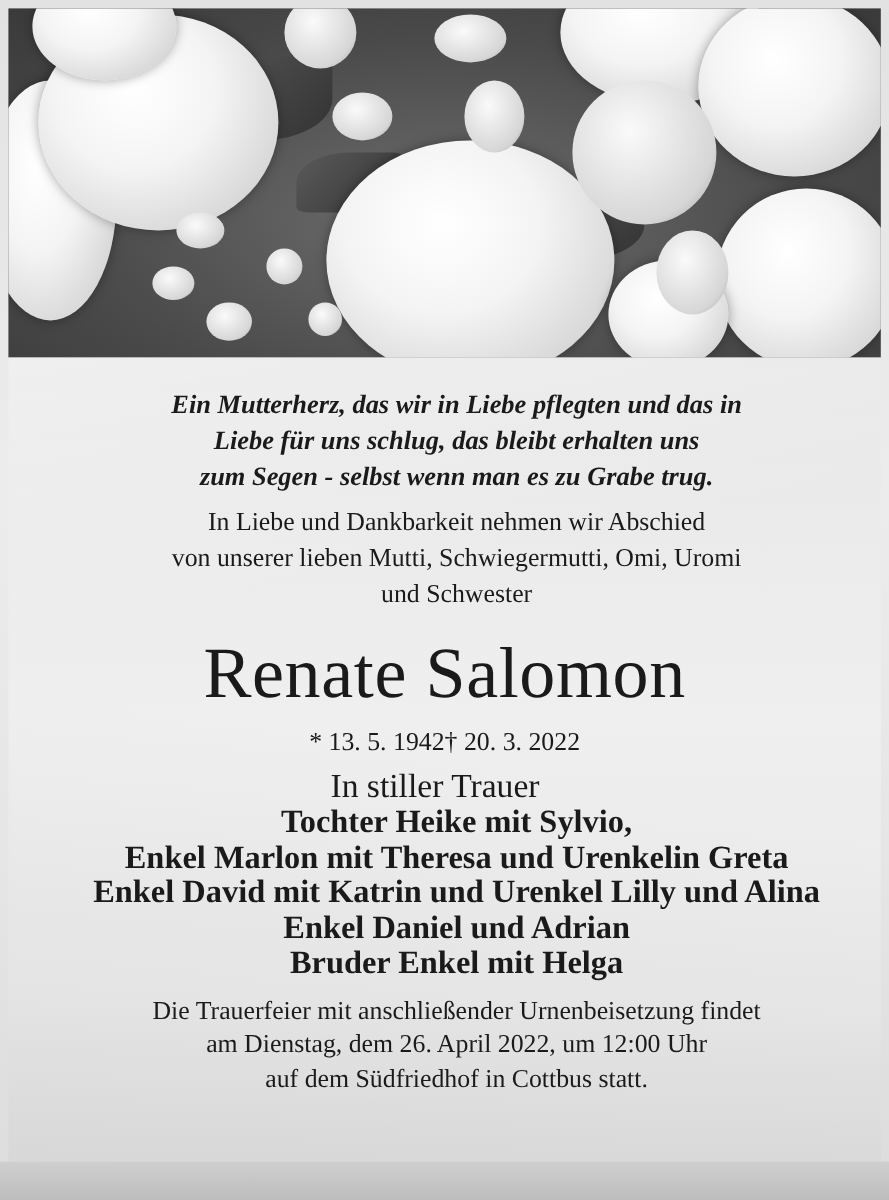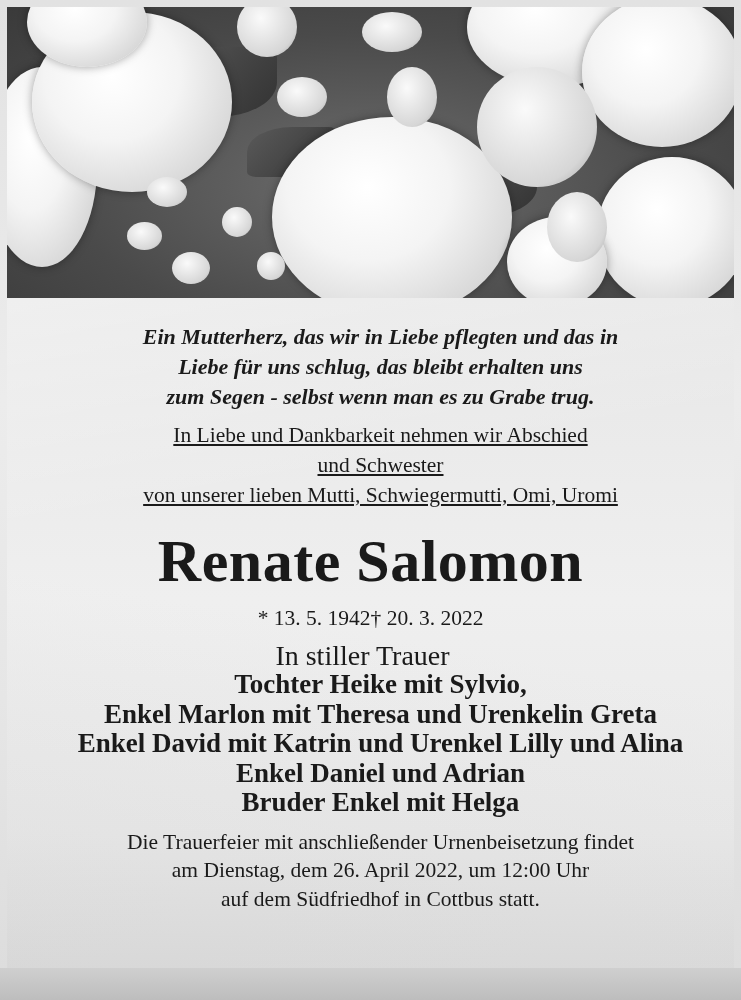--- a/index.html
+++ b/index.html
@@ -48,24 +48,24 @@
     .content {
       position: absolute; left: 0; top: 322px; width: 741px;
       text-align: center;
     }
     .verse {
       font-style: italic; font-weight: bold;
       font-size: 22px; line-height: 30px;
       margin: 0;
     }
     .intro {
-      font-size: 21.5px; line-height: 30px; margin: 8px 0 0 0; text-decoration: underline;
+      font-size: 21.5px; line-height: 30px; margin: 8px 0 0 0;
     }
     .name {
-      font-weight: bold; font-size: 60px; line-height: 70px;
+      font-weight: normal; font-size: 60px; line-height: 70px;
       margin: 16px 0 0 0; letter-spacing: 0.5px;
     }
     .dates {
       font-size: 21.5px; line-height: 28px; margin: 8px 0 0 0;
       display: flex; justify-content: center; 
     }
     .mourn-label {
       font-size: 28px; line-height: 28px; margin: 10px 16px 0 0;
     }
     .mourners {
@@ -111,22 +111,22 @@
 
   <div class="content">
     <p class="verse">
       <span class="line">Ein Mutterherz, das wir in Liebe pflegten und das in</span>
       <span class="line">Liebe für uns schlug, das bleibt erhalten uns</span>
       <span class="line">zum Segen - selbst wenn man es zu Grabe trug.</span>
     </p>
 
     <p class="intro">
       <span class="line">In Liebe und Dankbarkeit nehmen wir Abschied</span>
+      <span class="line">von unserer lieben Mutti, Schwiegermutti, Omi, Uromi</span>
       <span class="line">und Schwester</span>
-      <span class="line">von unserer lieben Mutti, Schwiegermutti, Omi, Uromi</span>
     </p>
 
     <h1 class="name">Renate Salomon</h1>
 
     <div class="dates">
       <span>* 13. 5. 1942</span>
       <span>† 20. 3. 2022</span>
     </div>
 
     <p class="mourn-label">In stiller Trauer</p>

